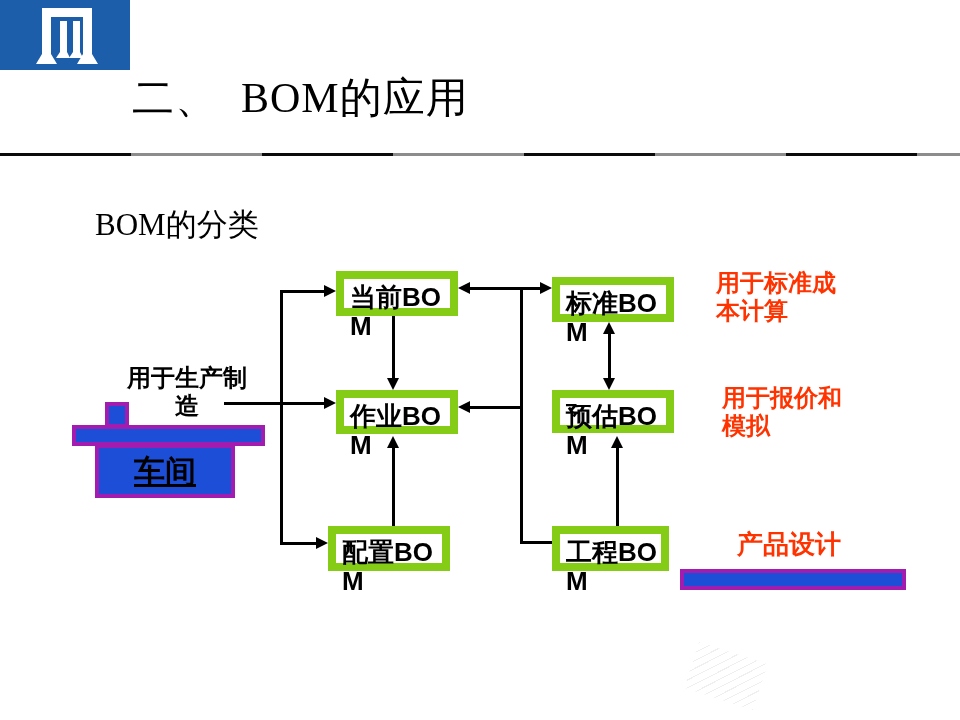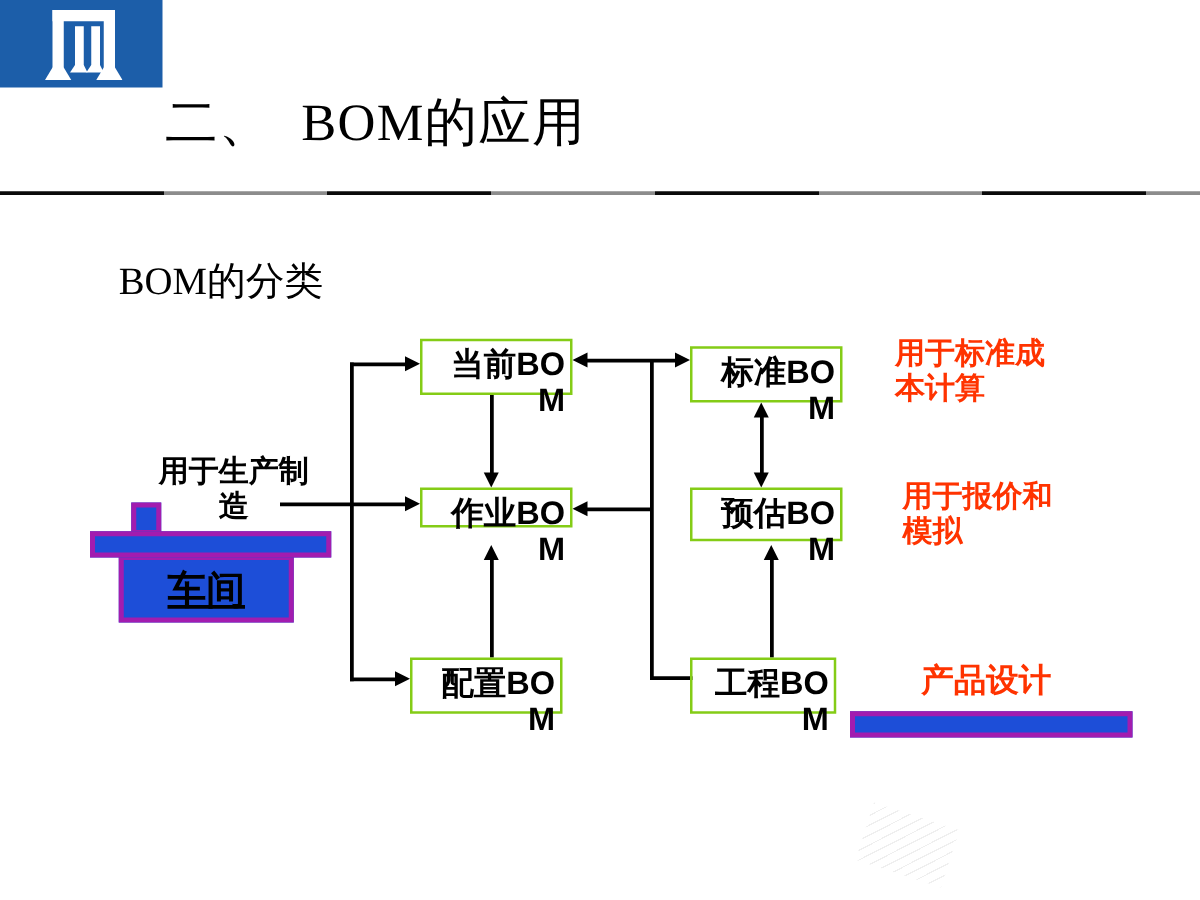--- a/index.html
+++ b/index.html
@@ -10,26 +10,26 @@
   .logo{position:absolute;left:0;top:0;width:130px;height:70px;background:#1C5EA9;}
   .logo svg{position:absolute;left:36px;top:8px;}
   .title{position:absolute;left:132px;top:70px;margin:0;font-family:"Liberation Serif",serif;
          font-weight:500;font-size:42px;color:#000;white-space:pre;letter-spacing:1px;text-align:right;}
   .divider{position:absolute;left:0;top:153px;width:960px;height:3px;
            background:repeating-linear-gradient(90deg,#0a0a0a 0 131px,#8c8c8c 131px 262px);}
   .subtitle{position:absolute;left:95px;top:204px;font-family:"Liberation Serif",serif;
             font-size:31px;color:#000;}
 
   
-  .bom-box{position:absolute;box-sizing:border-box;width:122px;height:45px;border:2px solid #84cc16;
-           background:transparent;z-index:3;text-align:right;font-weight:bold;font-size:26px;
+  .bom-box{position:absolute;box-sizing:border-box;width:122px;height:45px;border:8px solid #84cc16;
+           background:transparent;z-index:3;text-align:left;font-weight:bold;font-size:26px;
            line-height:29px;padding:4px 4px 0 6px;word-break:break-all;overflow:visible;color:#000;}
   #b-current{left:336px;top:271px;}
   #b-standard{left:552px;top:277px;}
-  #b-operation{left:336px;top:390px;height:32px;}
+  #b-operation{left:336px;top:390px;height:44px;}
   #b-estimate{left:552px;top:390px;height:43px;}
   #b-config{left:328px;top:526px;}
   #b-engineering{left:552px;top:526px;width:117px;}
 
   
   .bld{position:absolute;box-sizing:border-box;border:4px solid #a21caf;background:#1d4ed8;z-index:2;text-decoration:underline;}
   #ws-chimney{left:105px;top:402px;width:24px;height:26px;}
   #ws-roof{left:72px;top:425px;width:193px;height:21px;z-index:3;}
   #ws-body{left:95px;top:444px;width:140px;height:54px;z-index:2;
            text-align:center;font-weight:bold;font-size:31px;line-height:48px;color:#000;}

